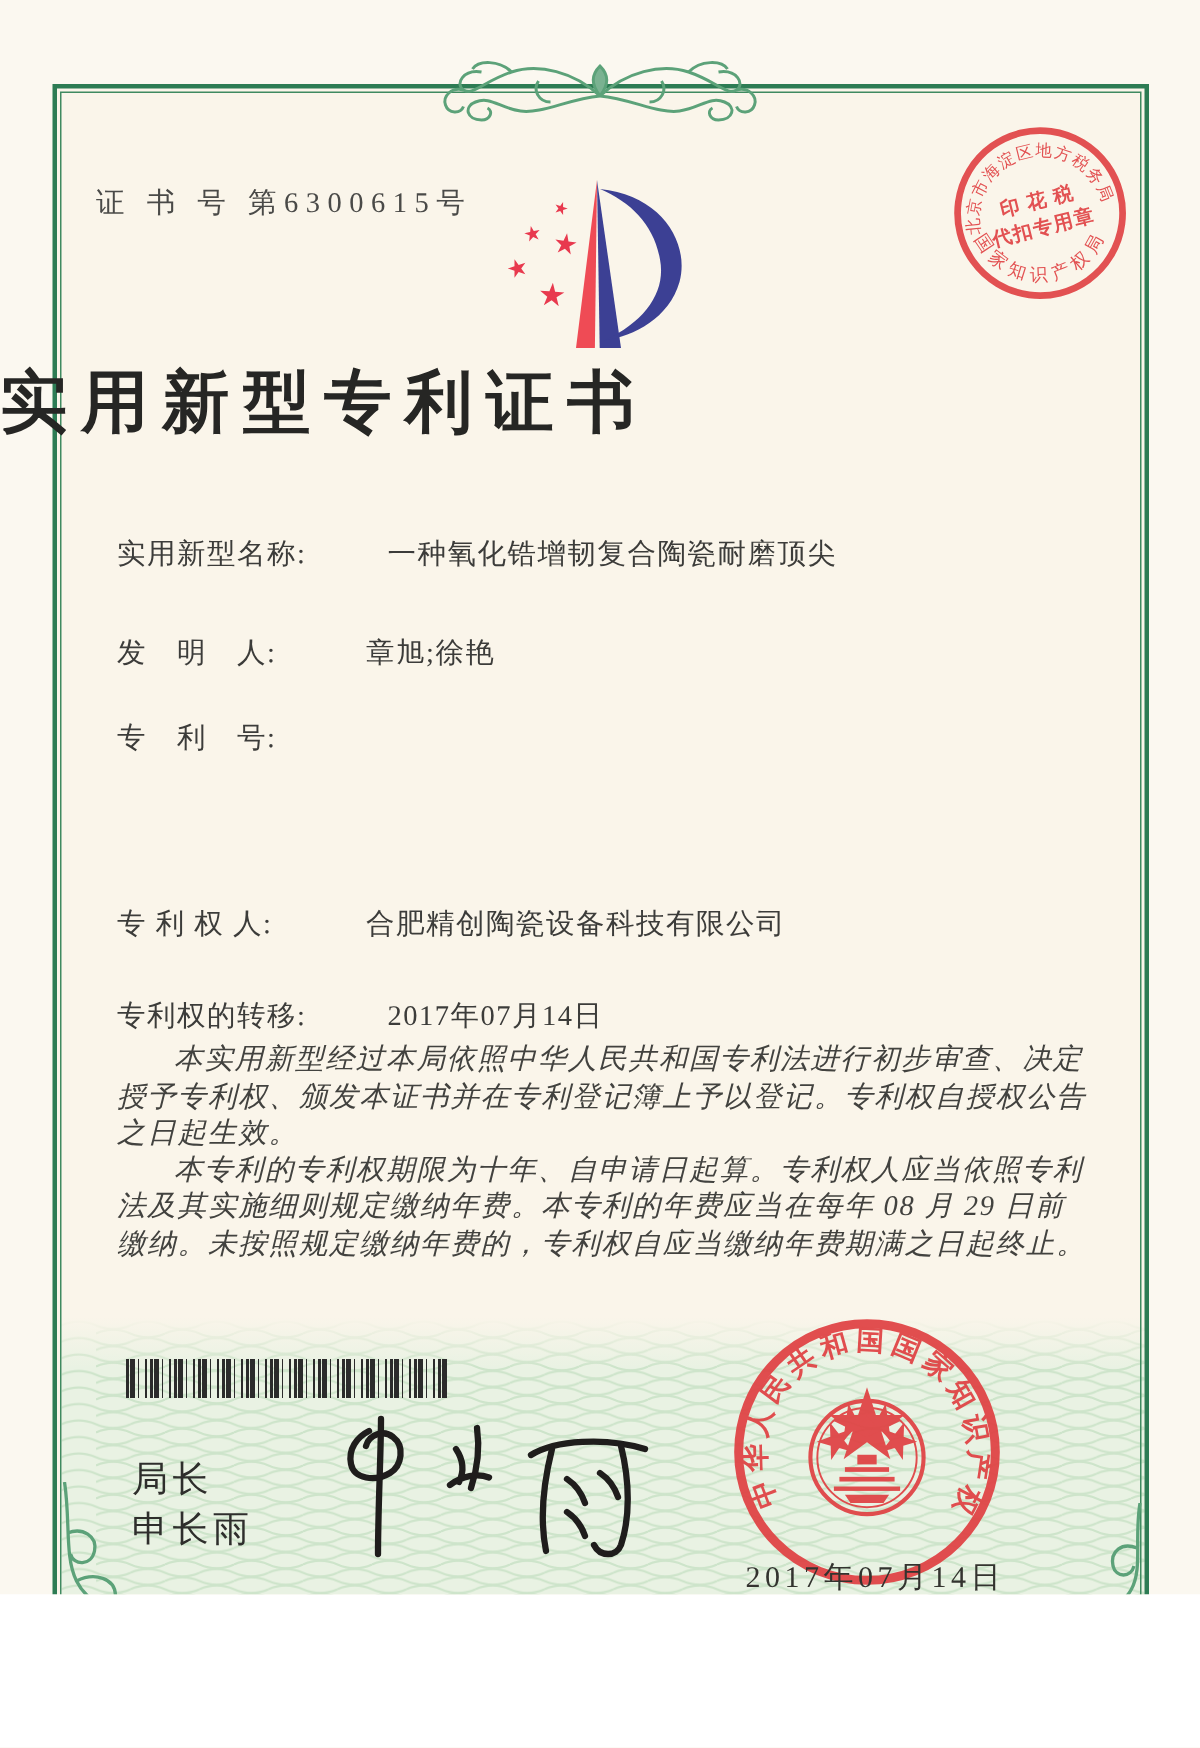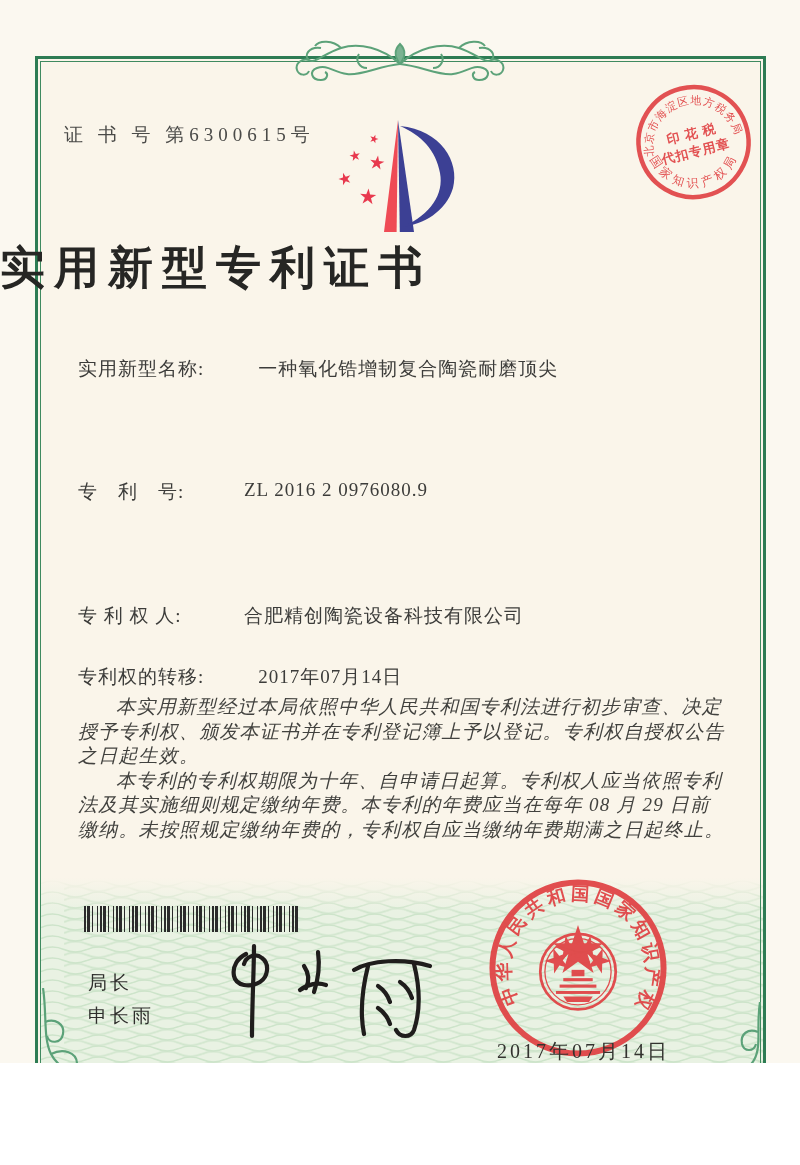--- a/index.html
+++ b/index.html
@@ -20,21 +20,21 @@
   .flabel{min-width:112px;letter-spacing:1px;}
   .fvalue{margin-left:14px;letter-spacing:1px;}
   .paras{position:absolute;left:78px;top:695px;width:648px;font-size:19px;
          line-height:24.6px;letter-spacing:1.2px;color:#42423f;font-style:italic;}
   .paras p{margin:0;text-indent:2em;}
   .barcode{position:absolute;left:84px;top:906px;width:216px;height:26px;
     background:repeating-linear-gradient(90deg,#2b2b2b 0 2px,transparent 2px 3px,
       #2b2b2b 3px 6px,transparent 6px 8px,#2b2b2b 8px 9px,transparent 9px 13px,
       #2b2b2b 13px 14px,transparent 14px 16px);}
   .director{position:absolute;left:88px;font-family:"Liberation Sans","DejaVu Sans",sans-serif;
-            font-size:19px;letter-spacing:3px;color:#2e2e2c;}
+            font-size:24px;letter-spacing:3px;color:#2e2e2c;}
   .sig{position:absolute;left:208px;top:932px;}
   .big-seal{position:absolute;left:486px;top:876px;opacity:.92;}
   .seal-date{position:absolute;left:497px;top:1038px;font-size:20px;letter-spacing:3px;
              color:#33332f;z-index:6;}
   .footer{position:absolute;left:0;top:1084px;width:100%;text-align:center;
           font-size:16px;letter-spacing:2px;color:#7f1d1d;}
   .tax-seal{position:absolute;left:634px;top:82px;transform:rotate(-14deg);opacity:.9;}
   .ornament-top{position:absolute;left:263px;top:30px;}
   .flourish-bl{position:absolute;left:37px;top:988px;}
   .flourish-br{position:absolute;left:678px;top:1002px;transform:scaleX(-1);}
@@ -127,23 +127,26 @@
       <path d="M67 8 C108 12 127 44 120 70 C113 94 90 106 70 109 C98 96 111 76 107 55 C103 32 88 17 67 8 Z" fill="#3c4094"></path>
     </svg>
   </div>
 
   <div class="title">实用新型专利证书</div>
 
   <div class="field" style="top:356px">
     <span class="flabel">实用新型名称:</span>
     <span class="fvalue">一种氧化锆增韧复合陶瓷耐磨顶尖</span>
   </div>
+  <div class="field" style="top:422px">
+    <span class="flabel">发　明　人:</span>
+    <span class="fvalue">章旭;徐艳</span>
+  </div>
   <div class="field" style="top:479px">
     <span class="flabel">专　利　号:</span>
-    <span class="fvalue">ZL 2016 2 0976080.9</span>
   </div>
   <div class="field" style="top:603px">
     <span class="flabel">专 利 权 人:</span>
     <span class="fvalue">合肥精创陶瓷设备科技有限公司</span>
   </div>
   <div class="field" style="top:664px">
     <span class="flabel">专利权的转移:</span>
     <span class="fvalue">2017年07月14日</span>
   </div>
 

